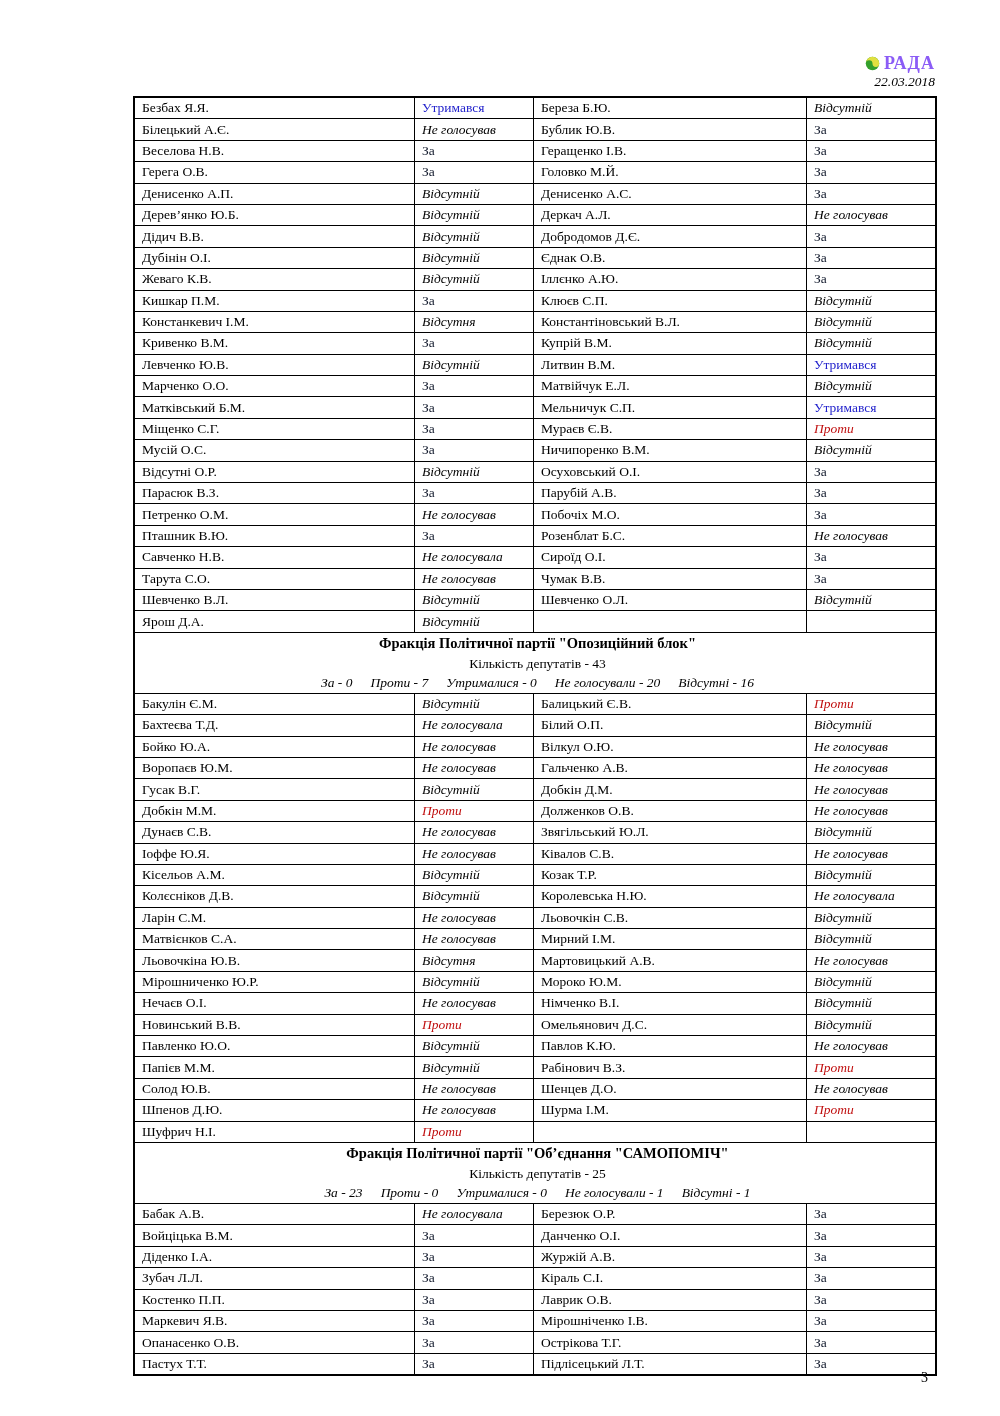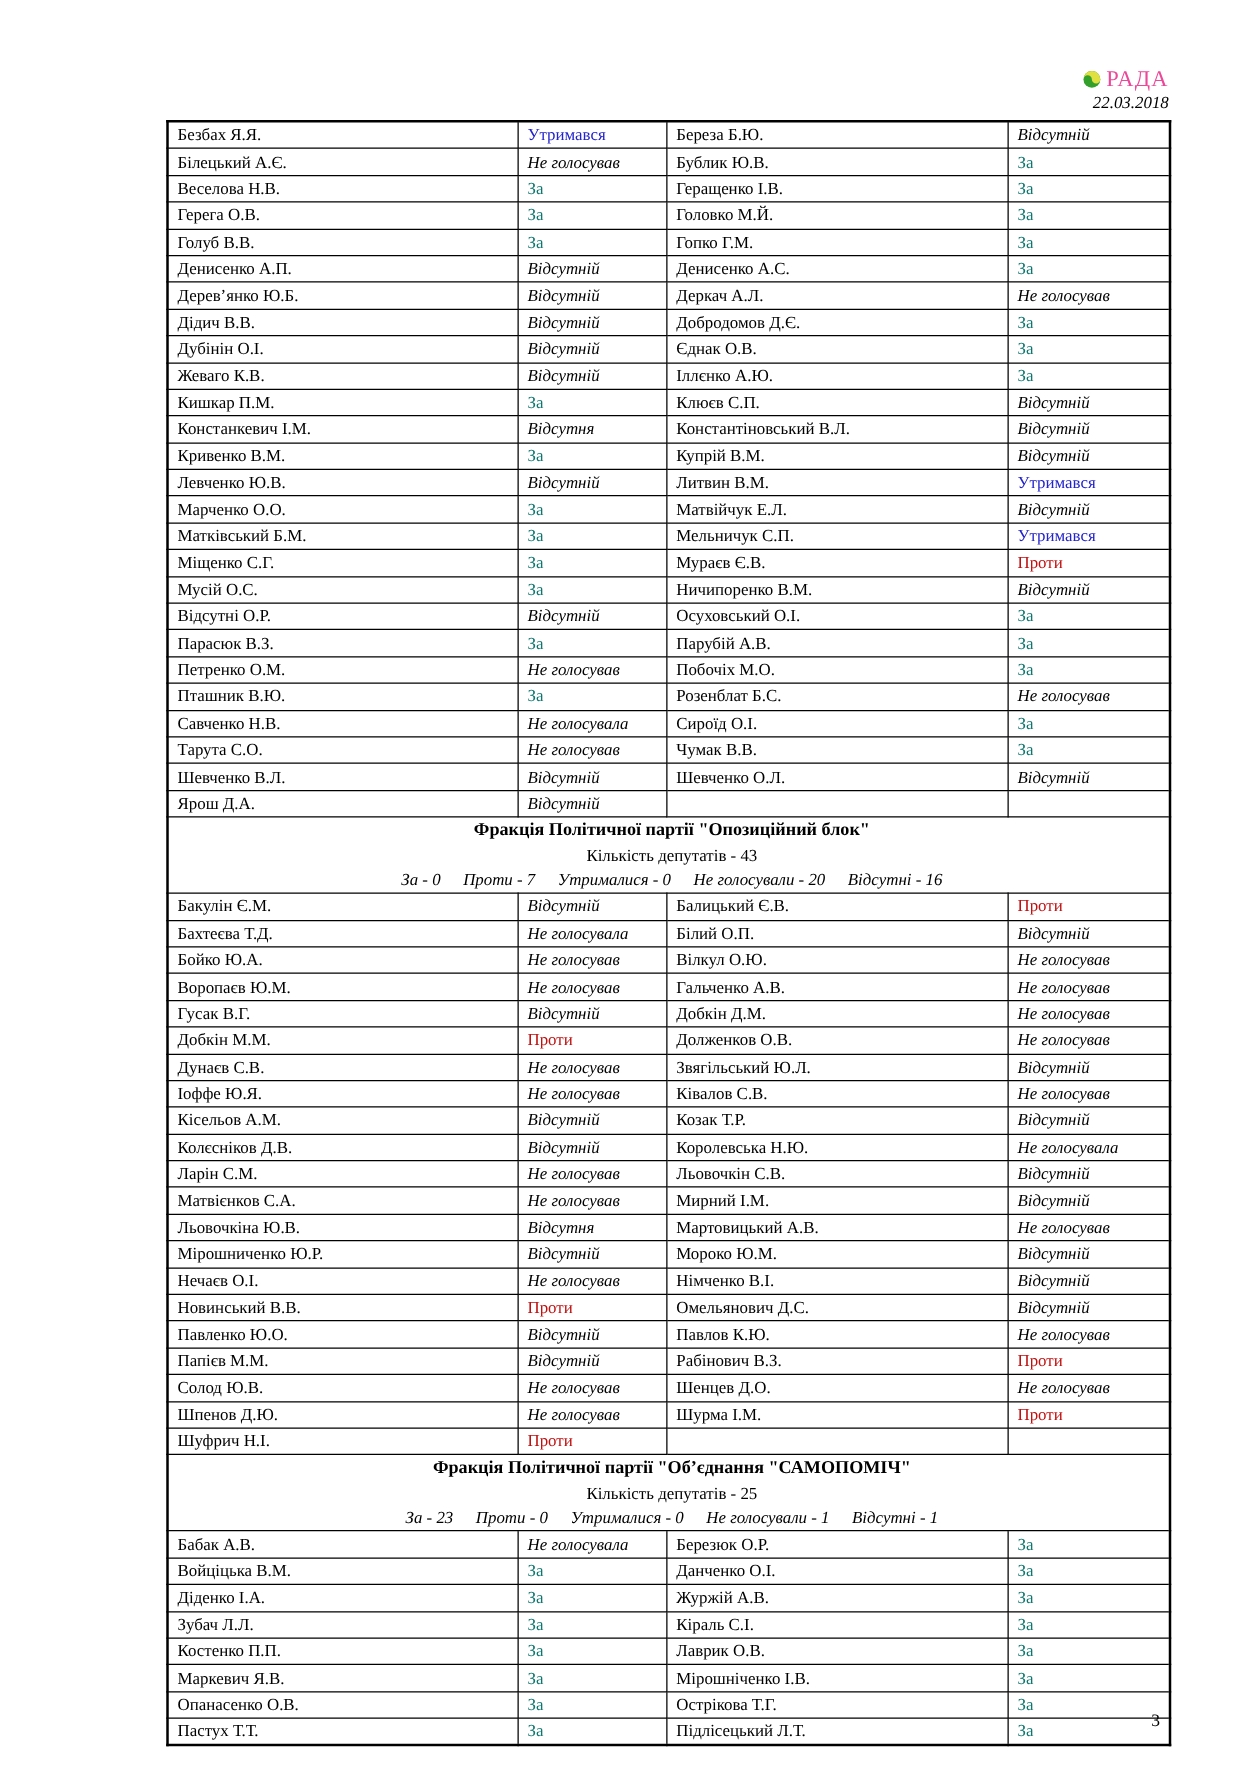--- a/index.html
+++ b/index.html
@@ -6,21 +6,21 @@
   body{
     width:1000px;height:1416px;background:#ffffff;position:relative;
     font-family:"Liberation Serif", serif;color:#000;
   }
   .logo{
     position:absolute;top:53px;right:65px;
     display:flex;align-items:center;gap:4px;
   }
   .logo-icon{width:15px;height:15px;display:inline-block;}
   .logo-text{
-    font-size:18px;font-weight:normal;color:#ec4899;letter-spacing:1px;
+    font-size:18px;font-weight:bold;color:#8b5cf6;letter-spacing:1px;
   }
   .date{
     position:absolute;top:74px;right:65px;
     font-size:13.5px;font-style:italic;
   }
   table.votes{
     position:absolute;left:133px;top:96px;width:795px;
     border-collapse:collapse;table-layout:fixed;
     border:2px solid #000;
   }
@@ -36,22 +36,22 @@
   td.col-vote1{width:109px;}
   td.col-name2{width:263px;}
   td.col-vote2{width:119px;}
   td.faction-cell{
     text-align:center;padding:2px 0 3px 0;height:auto;white-space:normal;
   }
   .f-title{font-weight:bold;font-size:14.5px;line-height:21px;}
   .f-count{font-size:13.5px;line-height:19px;}
   .f-stats{font-style:italic;font-size:13.5px;line-height:20px;}
   .f-stats span{margin:0 9px;}
-  .v-za{color:#0f766e;}
-  .v-proty{color:#c01010;}
+  .v-za{color:#0f172a;}
+  .v-proty{color:#c01010;font-style:italic;}
   .v-utr{color:#2323cc;}
   .v-plain{color:#000;font-style:italic;}
   .pagenum{
     position:absolute;top:1370px;right:72px;font-size:14px;
   }
 </style>
 </head>
 <body>
 
 <div class="page">
@@ -87,26 +87,20 @@
           <td class="col-name2">Геращенко І.В.</td>
           <td class="col-vote2 v-za">За</td>
         </tr>
         <tr>
           <td class="col-name1">Герега О.В.</td>
           <td class="col-vote1 v-za">За</td>
           <td class="col-name2">Головко М.Й.</td>
           <td class="col-vote2 v-za">За</td>
         </tr>
         <tr>
-          <td class="col-name1">Голуб В.В.</td>
-          <td class="col-vote1 v-za">За</td>
-          <td class="col-name2">Гопко Г.М.</td>
-          <td class="col-vote2 v-za">За</td>
-        </tr>
-        <tr>
           <td class="col-name1">Денисенко А.П.</td>
           <td class="col-vote1 v-plain">Відсутній</td>
           <td class="col-name2">Денисенко А.С.</td>
           <td class="col-vote2 v-za">За</td>
         </tr>
         <tr>
           <td class="col-name1">Дерев’янко Ю.Б.</td>
           <td class="col-vote1 v-plain">Відсутній</td>
           <td class="col-name2">Деркач А.Л.</td>
           <td class="col-vote2 v-plain">Не голосував</td>

